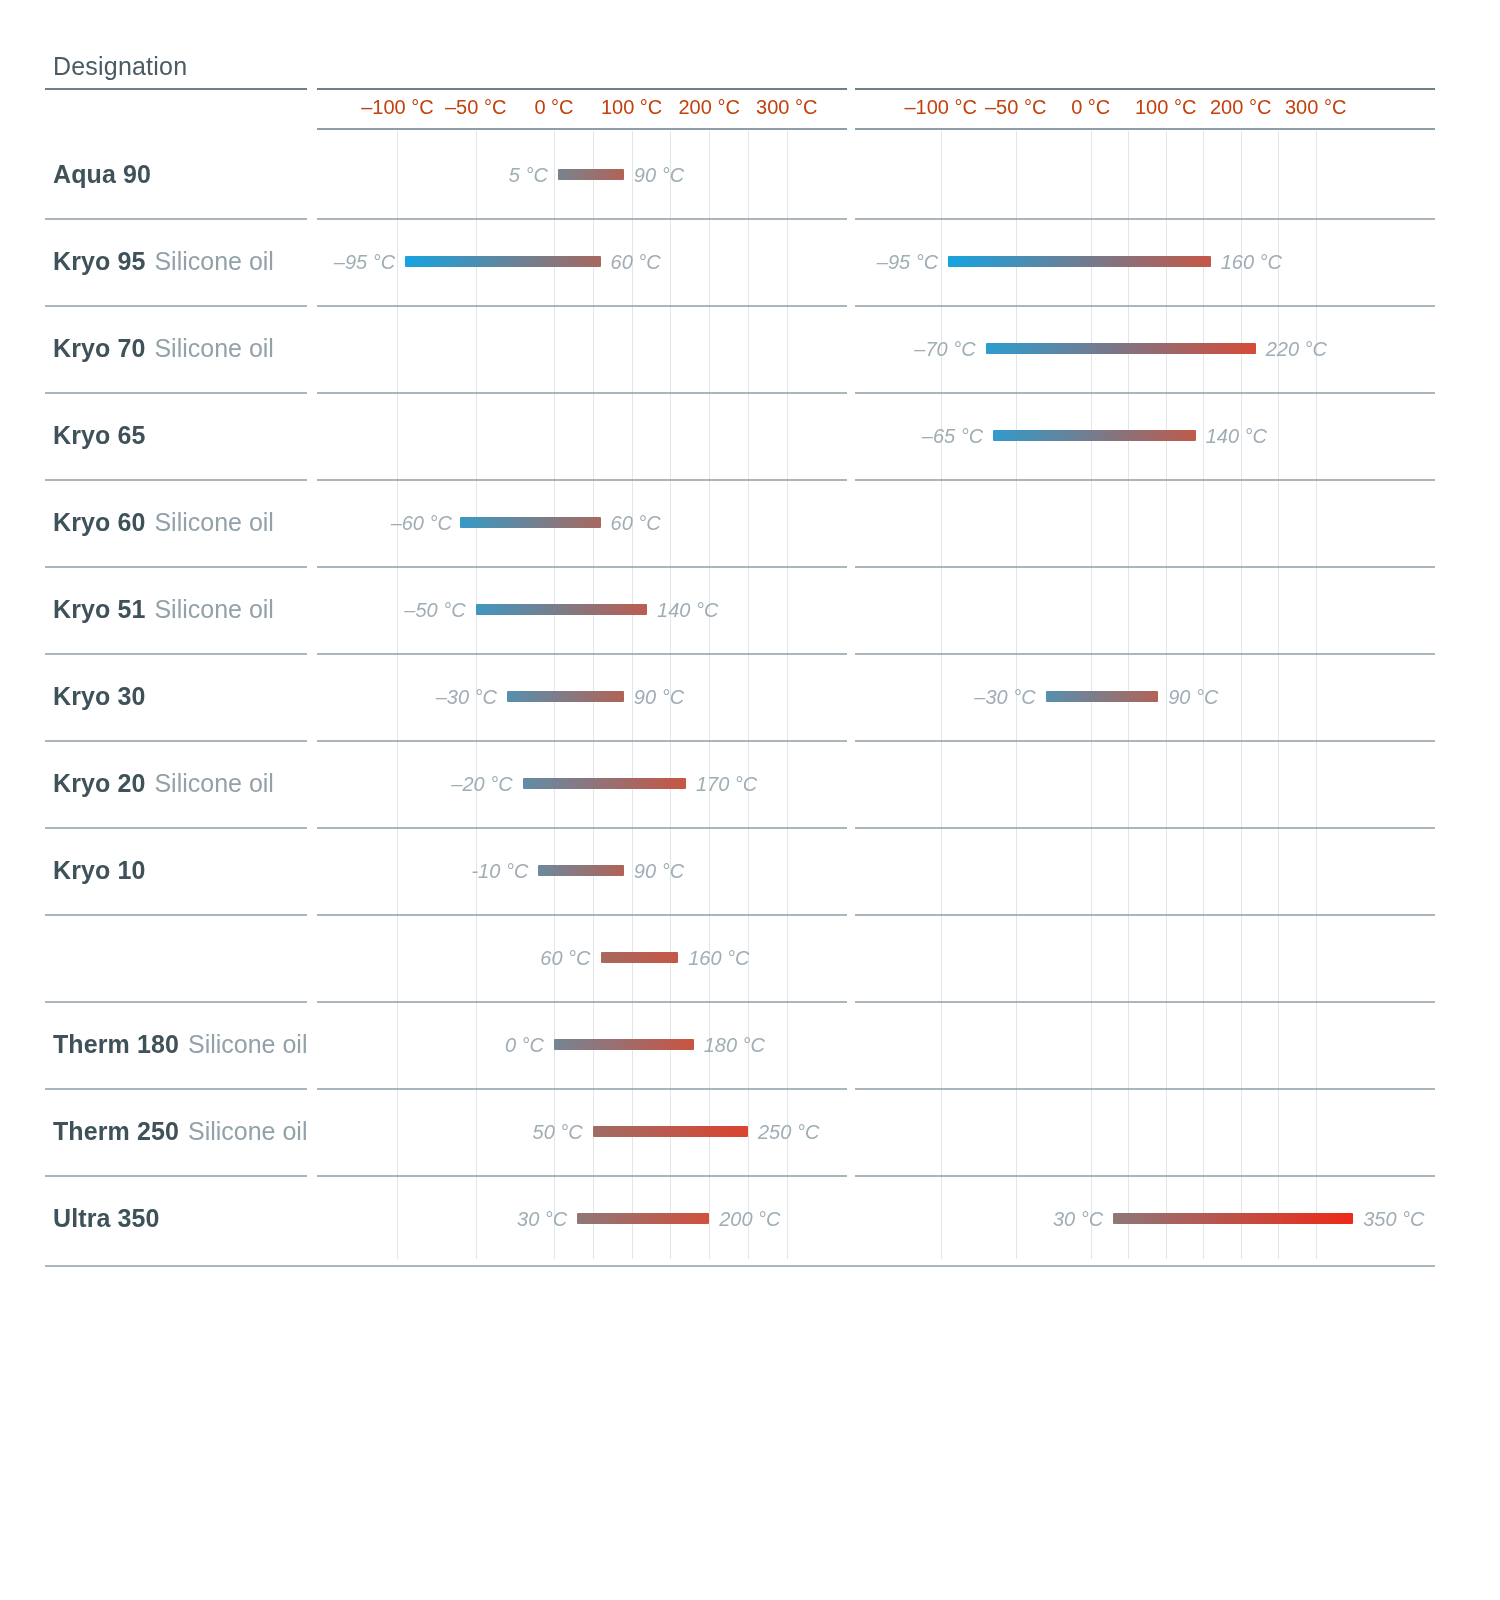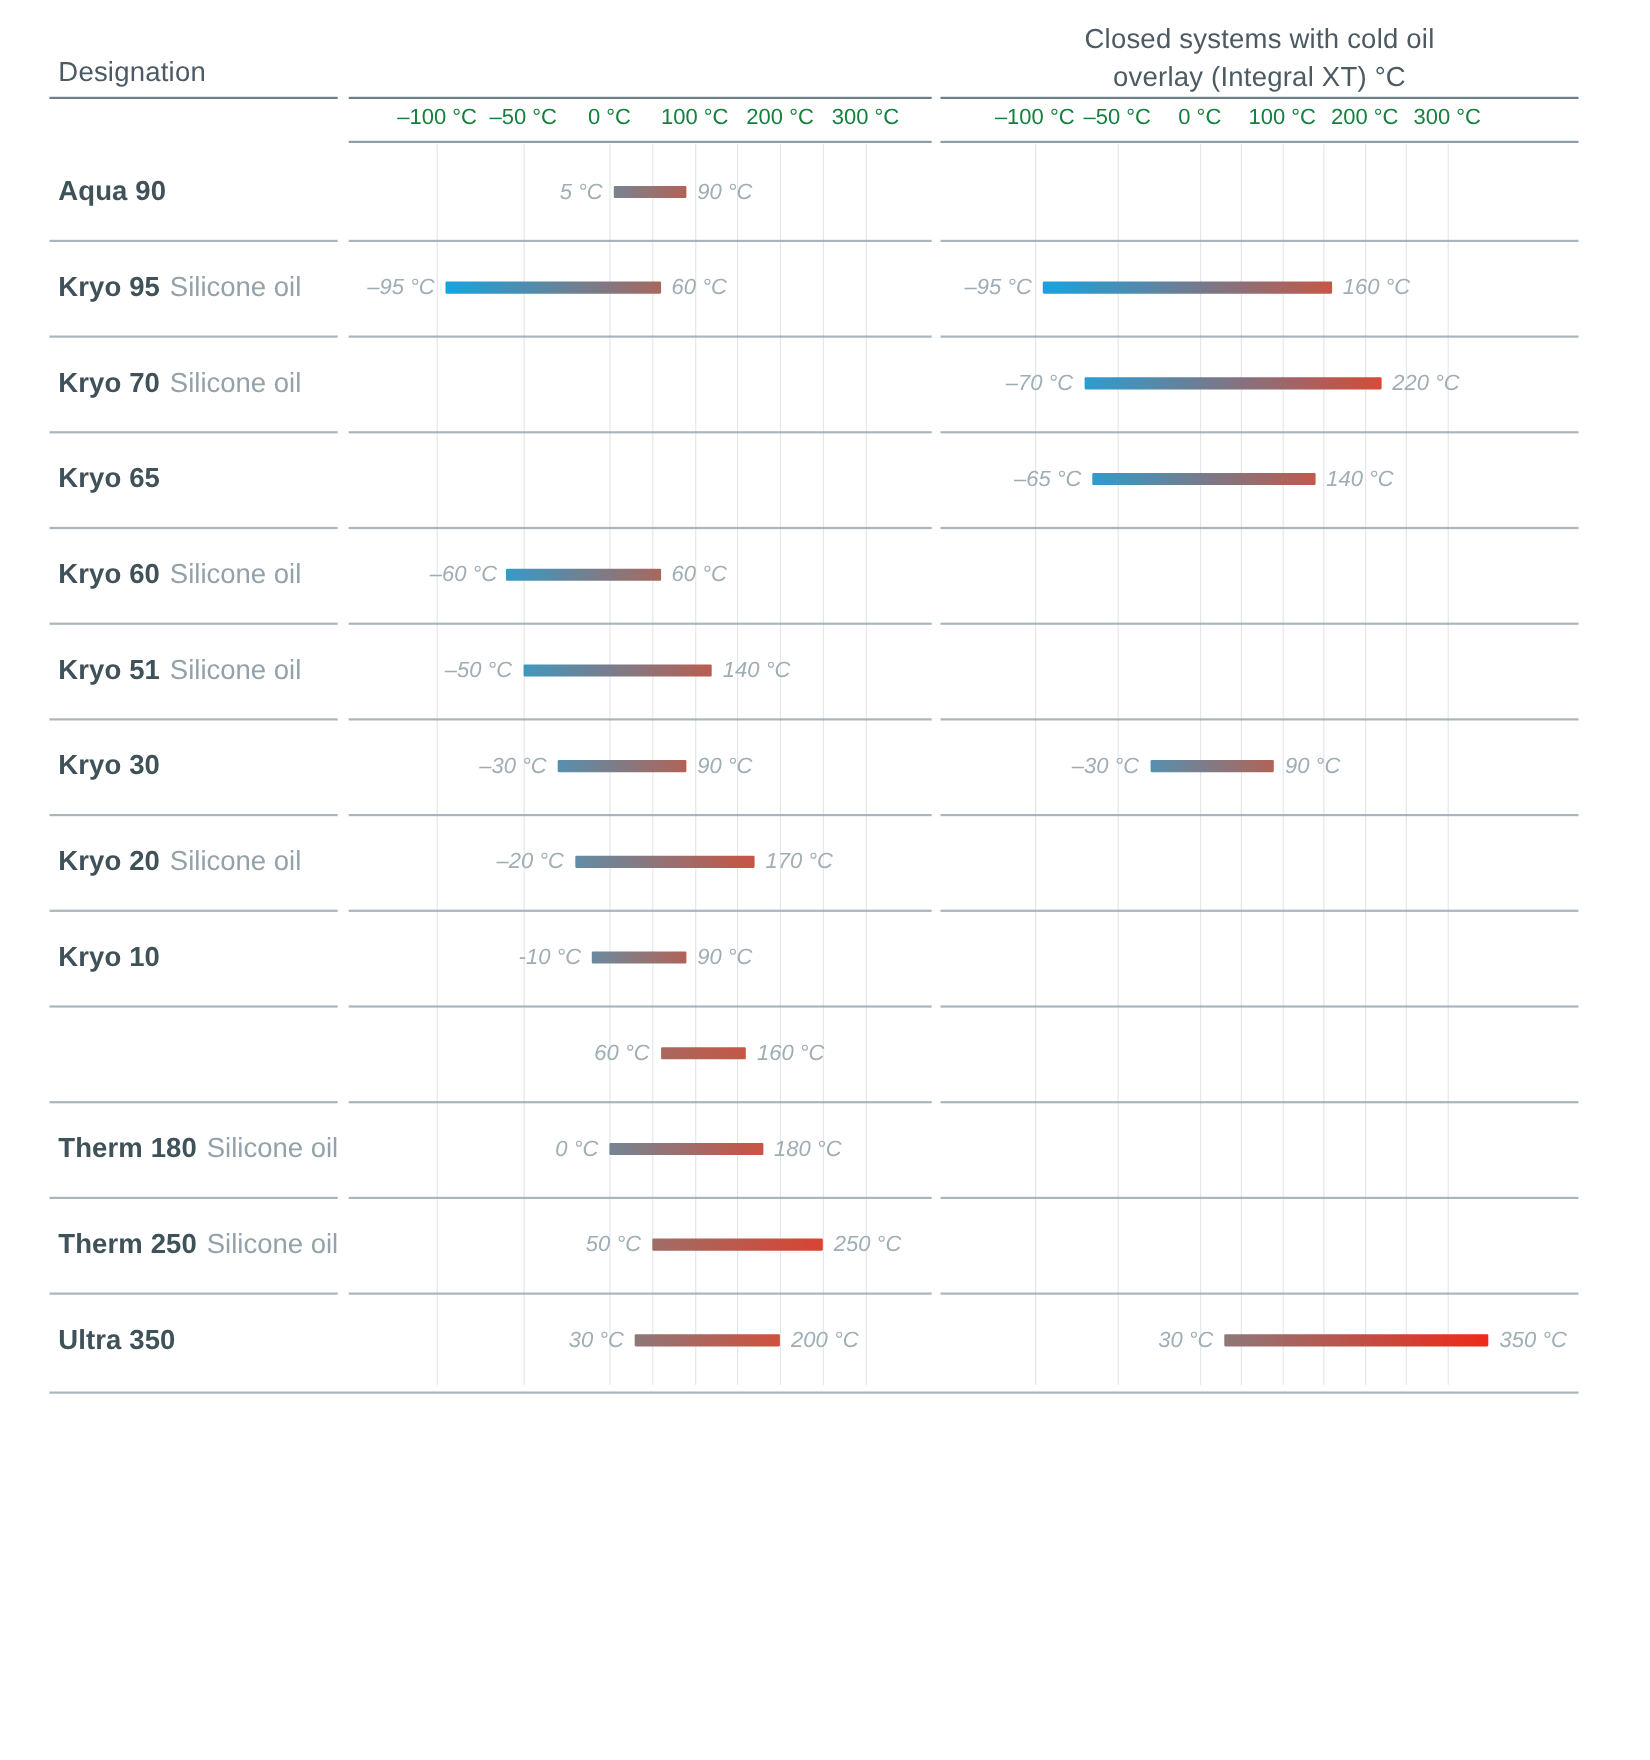--- a/index.html
+++ b/index.html
@@ -25,21 +25,21 @@
 
   .hdr-rule{position:absolute;height:2px;background:#6f7f88;}
   #rule-designation{left:45px;top:88px;width:262px;}
   #rule-open{left:317px;top:88px;width:530px;}
   #rule-closed{left:855px;top:88px;width:580px;}
 
   
   .tick{
     position:absolute;
     top:96px;
-    color:#15803d;
+    color:#c2410c;
     font-size:20px;
     white-space:nowrap;
     transform:translateX(-50%);
   }
 
   .axis-rule{position:absolute;top:128px;height:1.5px;background:#8e9ea6;}
   #axis-rule-left{left:317px;width:530px;}
   #axis-rule-right{left:855px;width:580px;}
 
   
@@ -88,24 +88,20 @@
   .val-max{transform:translate(0,-50%);}
   .val-pad-l{padding-right:10px;}
   .val-pad-r{padding-left:10px;}
 </style>
 </head>
 <body>
 
 <div id="root">
 
   <div class="hdr" id="hdr-designation">Designation</div>
-  <div class="hdr" id="hdr-closed">
-    <span>Closed systems with cold oil</span><br>
-    <span>overlay (Integral XT) °C</span>
-  </div>
 
   <div class="hdr-rule" id="rule-designation"></div>
   <div class="hdr-rule" id="rule-open"></div>
   <div class="hdr-rule" id="rule-closed"></div>
 
   <div class="axis-rule" id="axis-rule-left"></div>
   <div class="axis-rule" id="axis-rule-right"></div>
 
   <div id="ticks-left">
       <div class="tick" style="left: 397.4px;">–100 °C</div>

